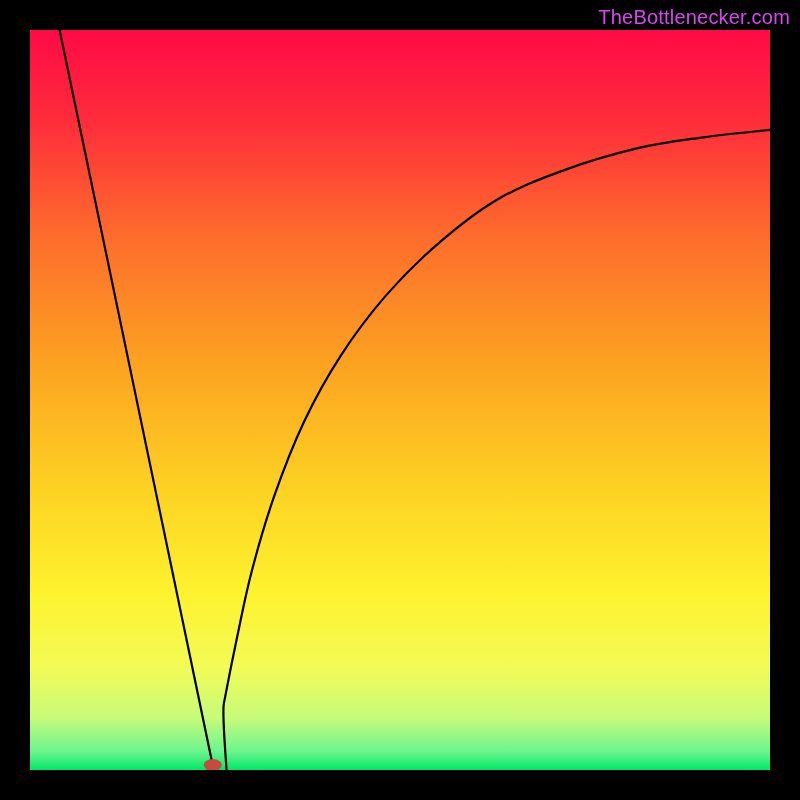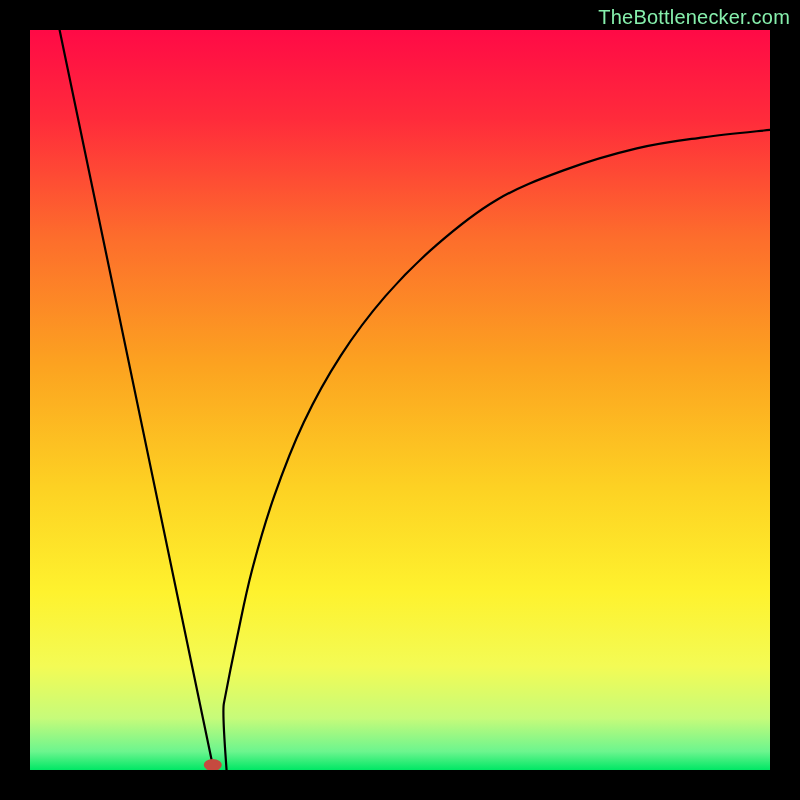--- a/index.html
+++ b/index.html
@@ -23,21 +23,21 @@
     position: absolute;
     left: 0;
     top: 0;
     width: 740px;
     height: 740px;
   }
   .attribution {
     position: absolute;
     top: 6px;
     right: 10px;
-    color: #86efac;
+    color: #d946ef;
     font-size: 20px;
     font-weight: 500;
     letter-spacing: 0.2px;
     user-select: none;
   }
 </style>
 </head>
 <body>
 
 <div class="frame">

